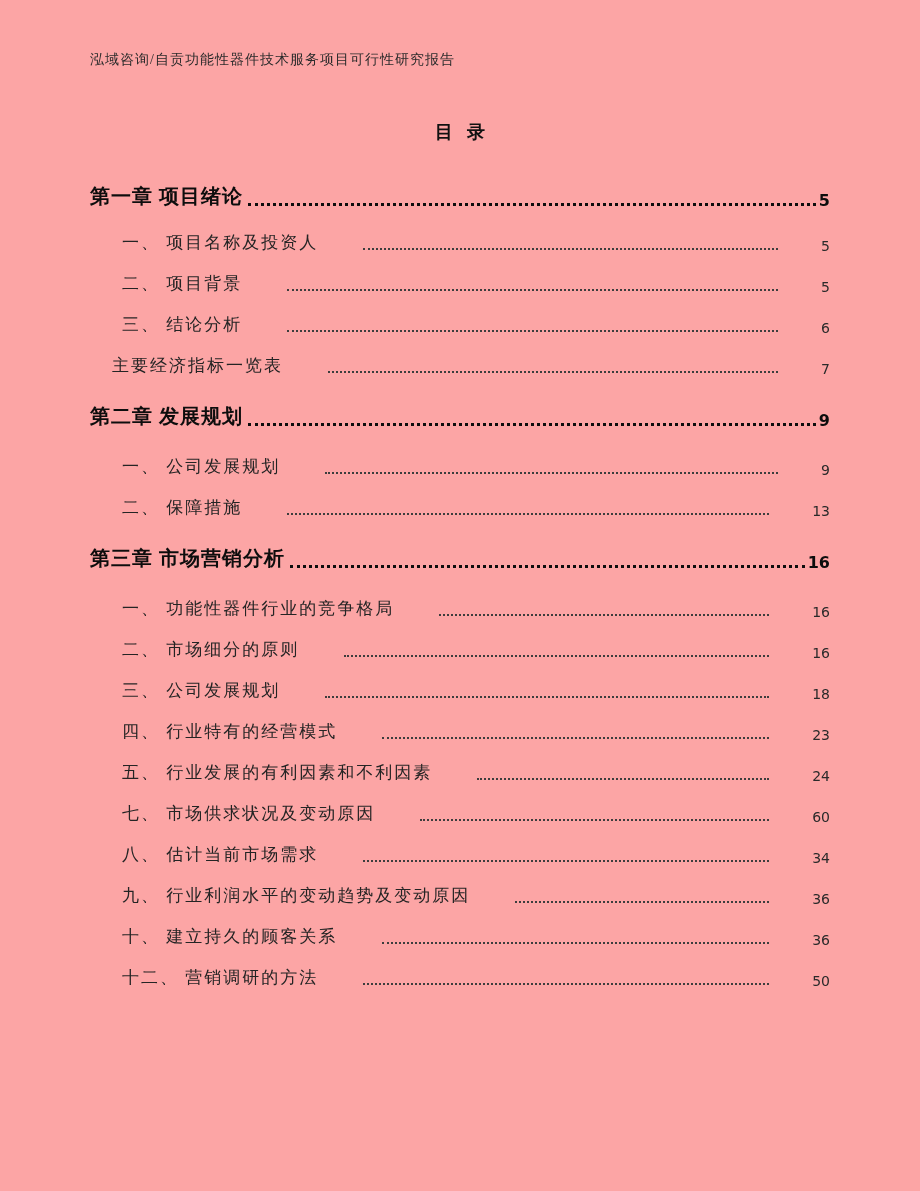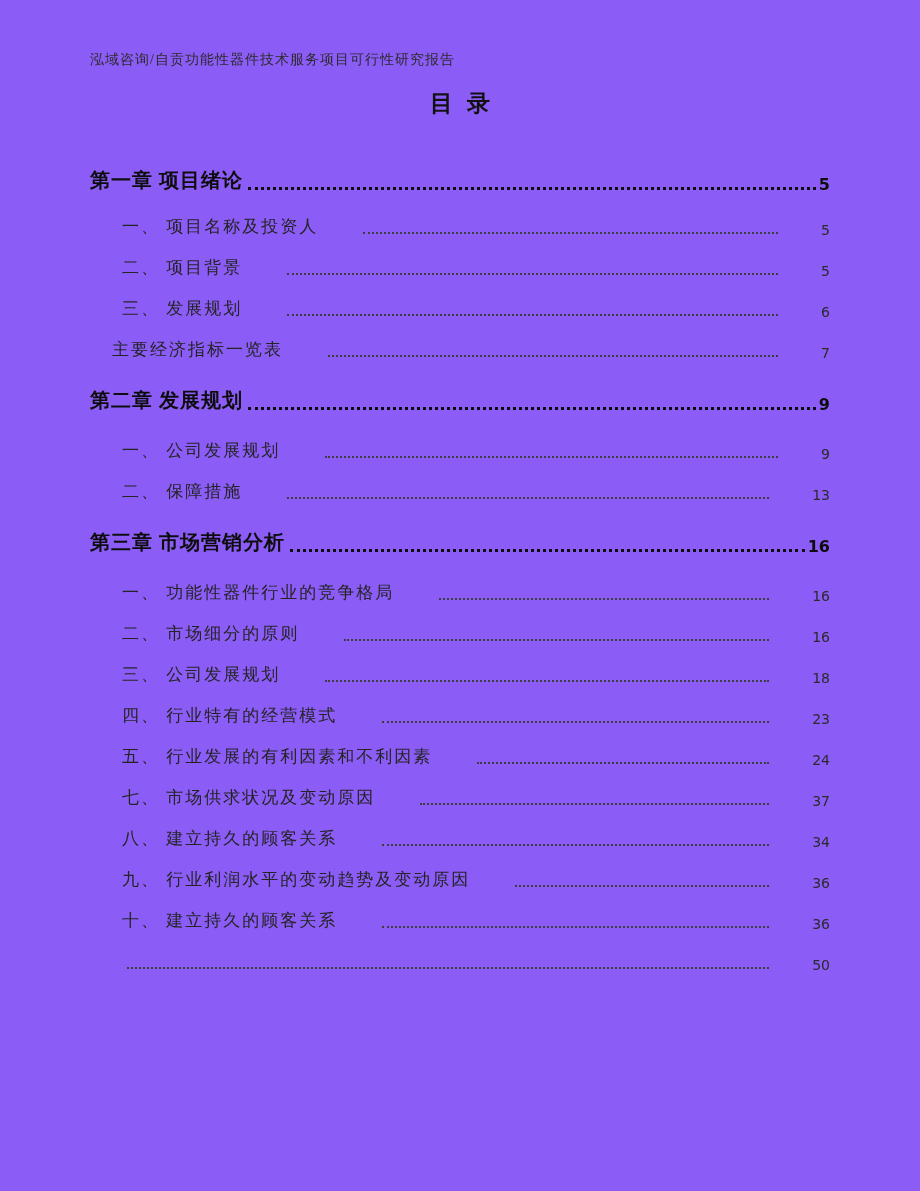--- a/index.html
+++ b/index.html
@@ -5,45 +5,45 @@
   html, body {
     margin: 0;
     padding: 0;
     background: #ffffff;
   }
   .page {
     position: relative;
     width: 920px;
     height: 1191px;
     margin: 0 auto;
-    background: #8b5cf6;
+    background: #fca5a5;
     box-sizing: border-box;
     padding: 50px 90px 0 90px;
     font-family: "Liberation Serif", "DejaVu Serif", serif;
     color: #1a1a1a;
     overflow: hidden;
   }
   .doc-header {
     font-size: 14px;
     line-height: 20px;
     letter-spacing: 1px;
     color: #2b2b2b;
   }
   .doc-title {
-    margin-top: 16px;
+    margin-top: 44px;
     text-align: center;
-    font-size: 23px;
+    font-size: 18px;
     line-height: 36px;
     font-weight: bold;
     letter-spacing: 14px;
     text-indent: 14px;
     color: #111111;
   }
   .toc {
-    margin-top: 44px;
+    margin-top: 32px;
     text-align: right;
   }
   .row {
     display: flex;
     align-items: flex-end;
     box-sizing: border-box;
   }
   .row .label {
     white-space: nowrap;
   }
@@ -109,21 +109,21 @@
         <span class="label">一、 项目名称及投资人</span>
         <span class="dots"></span>
         <span class="page-num">5</span>
       </div>
       <div class="row item-row numbered">
         <span class="label">二、 项目背景</span>
         <span class="dots"></span>
         <span class="page-num">5</span>
       </div>
       <div class="row item-row numbered">
-        <span class="label">三、 发展规划</span>
+        <span class="label">三、 结论分析</span>
         <span class="dots"></span>
         <span class="page-num">6</span>
       </div>
       <div class="row item-row plain">
         <span class="label">主要经济指标一览表</span>
         <span class="dots"></span>
         <span class="page-num">7</span>
       </div>
       <div class="row chapter-row">
         <span class="label">第二章 发展规划</span>
@@ -166,35 +166,36 @@
         <span class="page-num">23</span>
       </div>
       <div class="row item-row numbered">
         <span class="label">五、 行业发展的有利因素和不利因素</span>
         <span class="dots"></span>
         <span class="page-num">24</span>
       </div>
       <div class="row item-row numbered">
         <span class="label">七、 市场供求状况及变动原因</span>
         <span class="dots"></span>
-        <span class="page-num">37</span>
-      </div>
-      <div class="row item-row numbered">
-        <span class="label">八、 建立持久的顾客关系</span>
+        <span class="page-num">60</span>
+      </div>
+      <div class="row item-row numbered">
+        <span class="label">八、 估计当前市场需求</span>
         <span class="dots"></span>
         <span class="page-num">34</span>
       </div>
       <div class="row item-row numbered">
         <span class="label">九、 行业利润水平的变动趋势及变动原因</span>
         <span class="dots"></span>
         <span class="page-num">36</span>
       </div>
       <div class="row item-row numbered">
         <span class="label">十、 建立持久的顾客关系</span>
         <span class="dots"></span>
         <span class="page-num">36</span>
       </div>
       <div class="row item-row numbered">
+        <span class="label">十二、 营销调研的方法</span>
         <span class="dots"></span>
         <span class="page-num">50</span>
       </div>
     </div>
 </div>
 
 </body></html>

